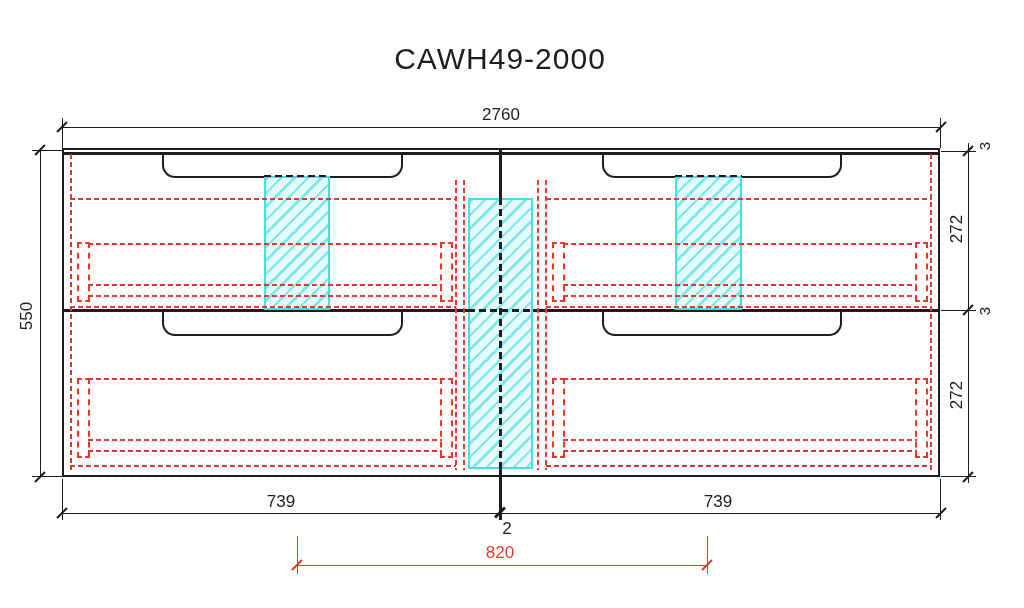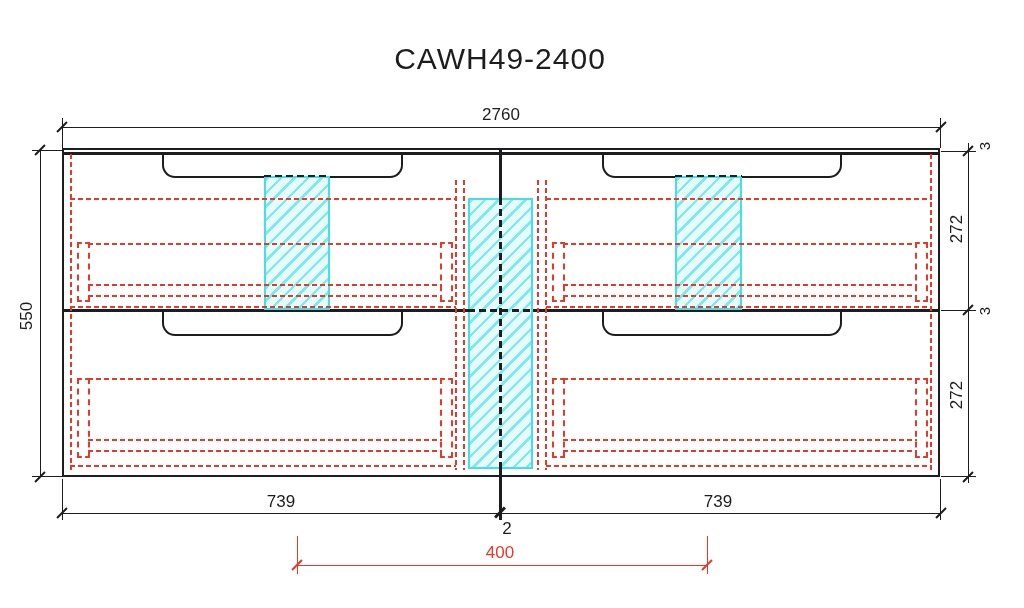--- a/index.html
+++ b/index.html
@@ -42,21 +42,21 @@
   .lbl.v{transform:translate(-50%,-50%) rotate(-90deg);}
   .lbl.s{font-size:15px;}
   .lbl.red{color:var(--red);}
   .title{color:var(--ink);font-size:30px;letter-spacing:1px;transform:translateX(-50%);}
 </style>
 </head>
 <body>
 
 <div id="canvas">
 
-  <div class="abs title" style="left:500px;top:42px;">CAWH49-2400</div>
+  <div class="abs title" style="left:500px;top:42px;">CAWH49-2000</div>
 
   <div class="abs" style="left:62px;top:148px;width:878px;height:329px;border:2px solid var(--ink);"></div>
   <div class="abs sk" style="left:64px;top:152px;width:874px;height:3px;"></div>
   <div class="abs sk" style="left:62px;top:309px;width:878px;height:3px;"></div>
   <div class="abs sk" style="left:499px;top:148px;width:3px;height:372px;"></div>
 
   <div class="abs handle" style="left:162px;top:153px;width:241px;height:25px;"></div>
   <div class="abs handle" style="left:602px;top:153px;width:240px;height:25px;"></div>
   <div class="abs handle" style="left:162px;top:311px;width:241px;height:25px;"></div>
   <div class="abs handle" style="left:602px;top:311px;width:240px;height:25px;"></div>
@@ -138,15 +138,15 @@
   <div class="abs tick" style="left:934px;top:512px;"></div>
   <div class="abs lbl" style="left:281px;top:501px;">739</div>
   <div class="abs lbl" style="left:507px;top:528px;">2</div>
   <div class="abs lbl" style="left:718px;top:501px;">739</div>
 
   <div class="abs rs" style="left:297px;top:536px;width:1px;height:38px;"></div>
   <div class="abs rs" style="left:707px;top:536px;width:1px;height:38px;"></div>
   <div class="abs rs" style="left:297px;top:565px;width:411px;height:1px;"></div>
   <div class="abs tick r" style="left:290px;top:564px;"></div>
   <div class="abs tick r" style="left:700px;top:564px;"></div>
-  <div class="abs lbl red" style="left:500px;top:552px;">400</div>
+  <div class="abs lbl red" style="left:500px;top:552px;">820</div>
 
 </div>
 
 </body></html>

